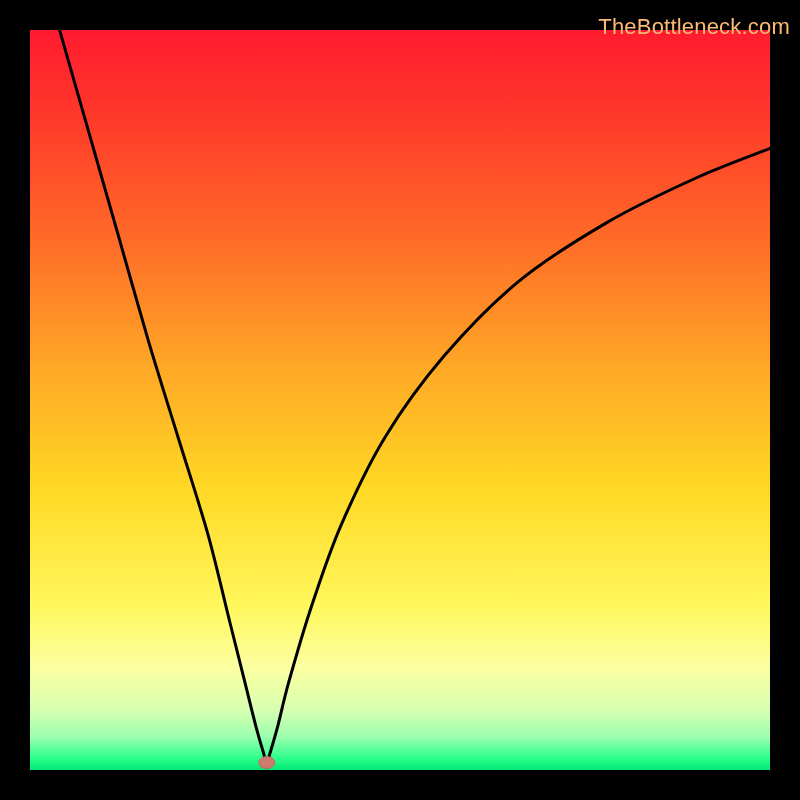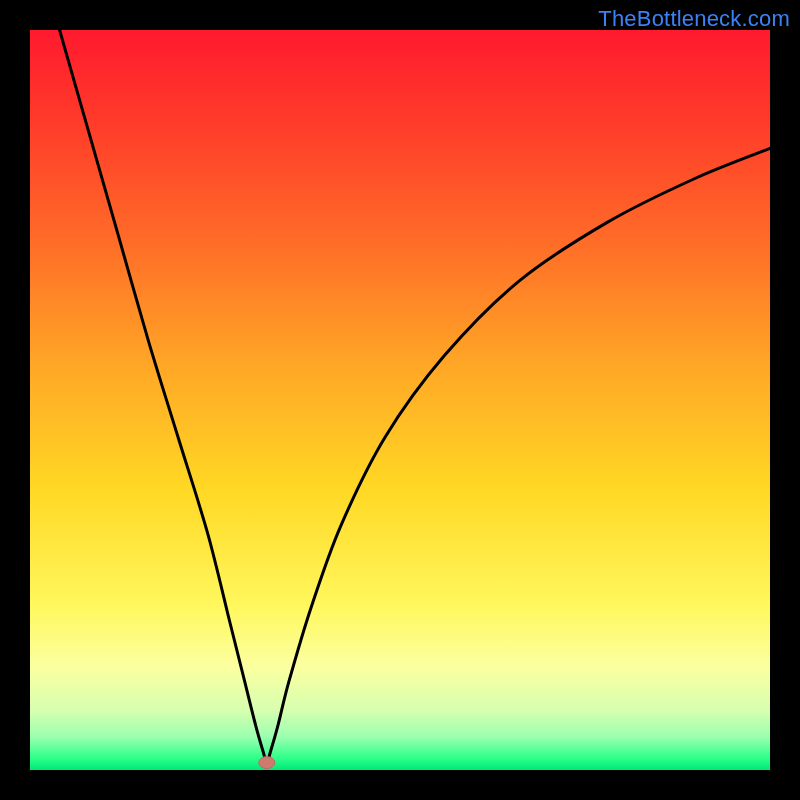--- a/index.html
+++ b/index.html
@@ -21,23 +21,23 @@
   }
   .plot-area {
     position: absolute;
     left: 0;
     top: 0;
     width: 740px;
     height: 740px;
   }
   .watermark {
     position: absolute;
-    top: 6px;
+    top: 14px;
     right: 10px;
-    color: #3b82f6;
+    color: #fdba74;
     font-size: 22px;
     font-weight: 500;
     letter-spacing: 0.2px;
     user-select: none;
   }
 </style>
 </head>
 <body>
 
 <div class="frame">

